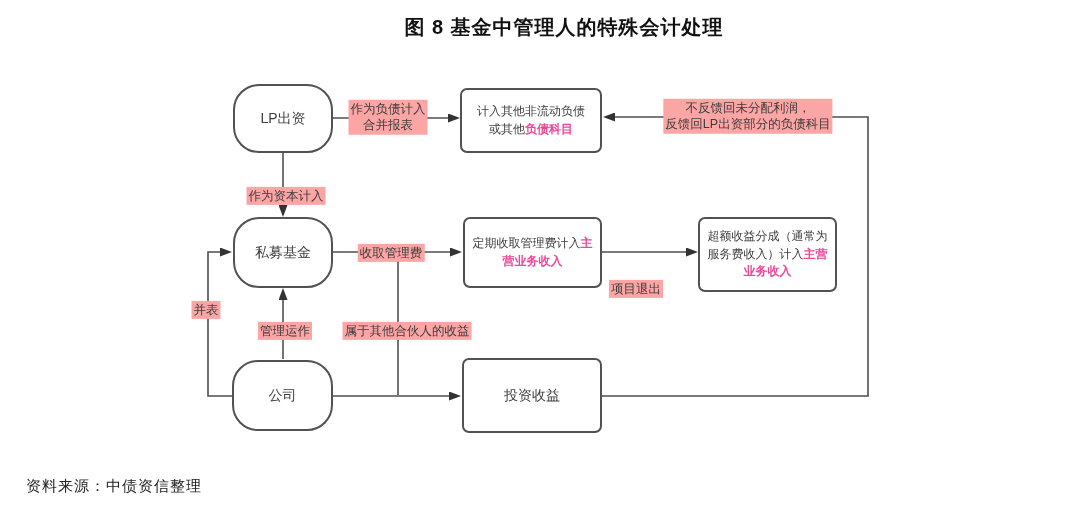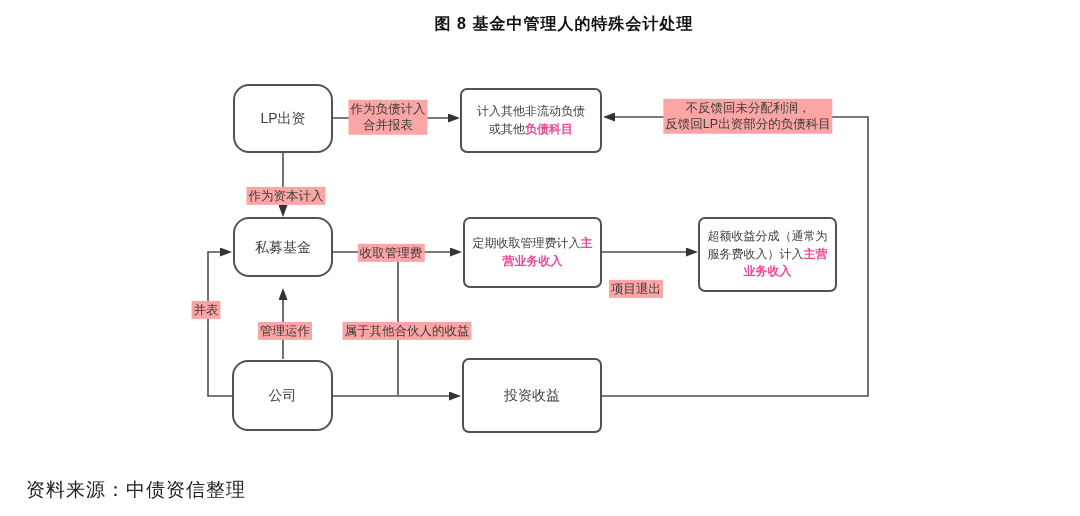--- a/index.html
+++ b/index.html
@@ -12,21 +12,21 @@
     width: 1080px;
     height: 516px;
     background: #ffffff;
     overflow: hidden;
   }
   .fig-title {
     position: absolute;
     left: 564px;
     top: 14px;
     transform: translateX(-50%);
-    font-size: 16px;
+    font-size: 20px;
     font-weight: 700;
     color: #111111;
     letter-spacing: 1px;
     white-space: nowrap;
   }
   .wires {
     position: absolute;
     left: 0; top: 0;
     width: 1080px;
     height: 516px;
@@ -36,41 +36,41 @@
     background: #ffffff;
     border: 2px solid #525252;
     display: flex;
     align-items: center;
     justify-content: center;
     text-align: center;
     color: #3d3d3d;
     font-size: 14px;
     line-height: 1.45;
   }
-  .stadium { border-radius: 16px; }
+  .stadium { border-radius: 26px; }
   .rect { border-radius: 7px; }
   .rect .txt { font-size: 12px; padding: 0 3px; }
   .node b { color: #ec4899; }
   .edge-label {
     position: absolute;
     transform: translate(-50%, -50%);
     background: #fca5a5;
     color: #3d3d3d;
     font-size: 12.5px;
     line-height: 1.3;
     text-align: center;
     white-space: nowrap;
     padding: 1px 2px;
   }
   .source-note {
     position: absolute;
     left: 26px;
     top: 477px;
     font-family: "Liberation Serif", "DejaVu Serif", serif;
-    font-size: 19px;
+    font-size: 15px;
     color: #222222;
     letter-spacing: 1px;
   }
 </style>
 </head>
 <body>
 
 <div class="canvas">
 
   <div class="fig-title">图 8  基金中管理人的特殊会计处理</div>
@@ -91,21 +91,21 @@
       <path d="M232,396 H208 V252 H221" marker-end="url(#arr)"></path>
       <path d="M333,396 H450" marker-end="url(#arr)"></path>
       <path d="M602,396 H868 V117 H614" marker-end="url(#arr)"></path>
     </g>
   </svg>
 
   <div class="node stadium" style="left:233px; top:84px; width:100px; height:69px;">
     <span class="txt">LP出资</span>
   </div>
 
-  <div class="node stadium" style="left:233px; top:217px; width:100px; height:60px;">
+  <div class="node stadium" style="left:233px; top:217px; width:100px; height:71px;">
     <span class="txt">私募基金</span>
   </div>
 
   <div class="node stadium" style="left:232px; top:360px; width:101px; height:71px;">
     <span class="txt">公司</span>
   </div>
 
   <div class="node rect" style="left:460px; top:88px; width:142px; height:65px;">
     <div class="txt"><span>计入其他非流动负债</span><br><span>或其他</span><b>负债科目</b></div>
   </div>

